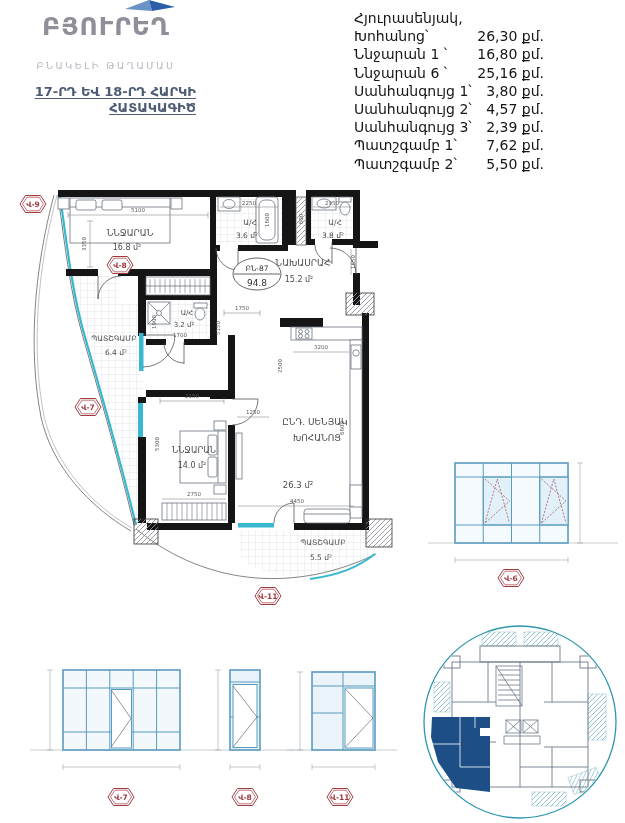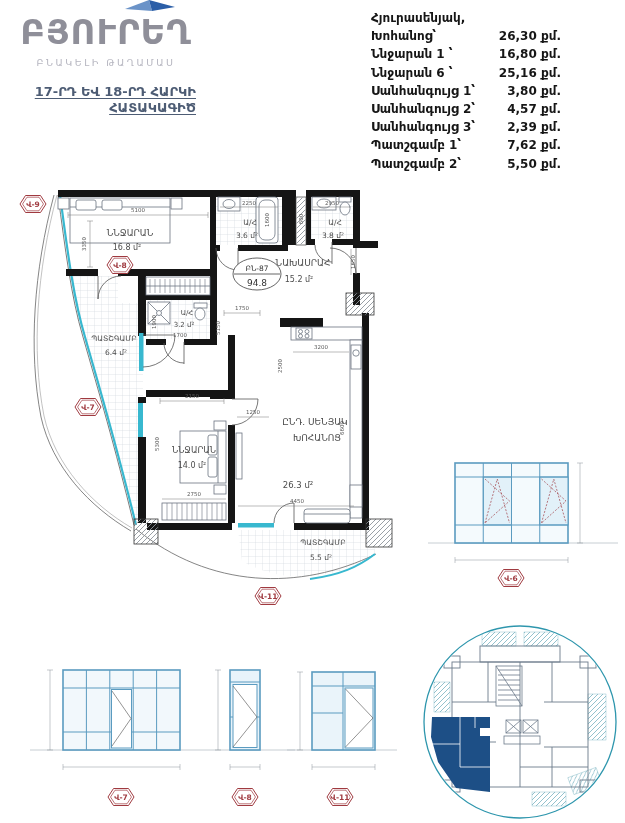--- a/index.html
+++ b/index.html
@@ -2,28 +2,28 @@
 <html><head>
 <meta charset="utf-8">
 <style>
   html,body{margin:0;padding:0}
   body{width:625px;height:823px;background:#fff;position:relative;overflow:hidden;
        font-family:"DejaVu Sans",sans-serif;color:#161616}
   .abs{position:absolute}
   
   #logo{left:8px;top:0;width:196px;text-align:center}
   #logo .crystal{position:absolute;left:117px;top:0;width:50px;height:12px}
-  #logo .brand{margin-top:12px;font-size:34px;font-weight:700;color:#8f8f99;letter-spacing:1px}
-  #logo .sub{margin-top:5px;font-size:9.5px;color:#b6b6c0;letter-spacing:2.5px}
+  #logo .brand{margin-top:12px;font-size:25px;font-weight:700;color:#8f8f99;letter-spacing:1px}
+  #logo .sub{margin-top:19px;font-size:9.5px;color:#b6b6c0;letter-spacing:2.5px}
   
   #ptitle{left:10px;top:84px;width:186px;text-align:right;
           font-size:13px;font-weight:700;color:#4d5c74;line-height:16px}
   #ptitle .u{text-decoration:underline;text-underline-offset:2px}
   
-  #roomlist{left:371px;top:9px;width:190px;font-size:12px;font-weight:700;line-height:18.2px}
+  #roomlist{left:354px;top:9px;width:190px;font-size:14px;font-weight:400;line-height:18.2px}
   #roomlist .row{display:flex;justify-content:space-between;white-space:nowrap}
   #roomlist .v{text-align:right}
   svg text{font-family:"DejaVu Sans",sans-serif}
   .roomname{fill:#4c4c4c}
   .dim{fill:#5a5a5a}
   .mk{fill:#a03a40;font-weight:bold}
 </style>
 </head>
 <body>
 

